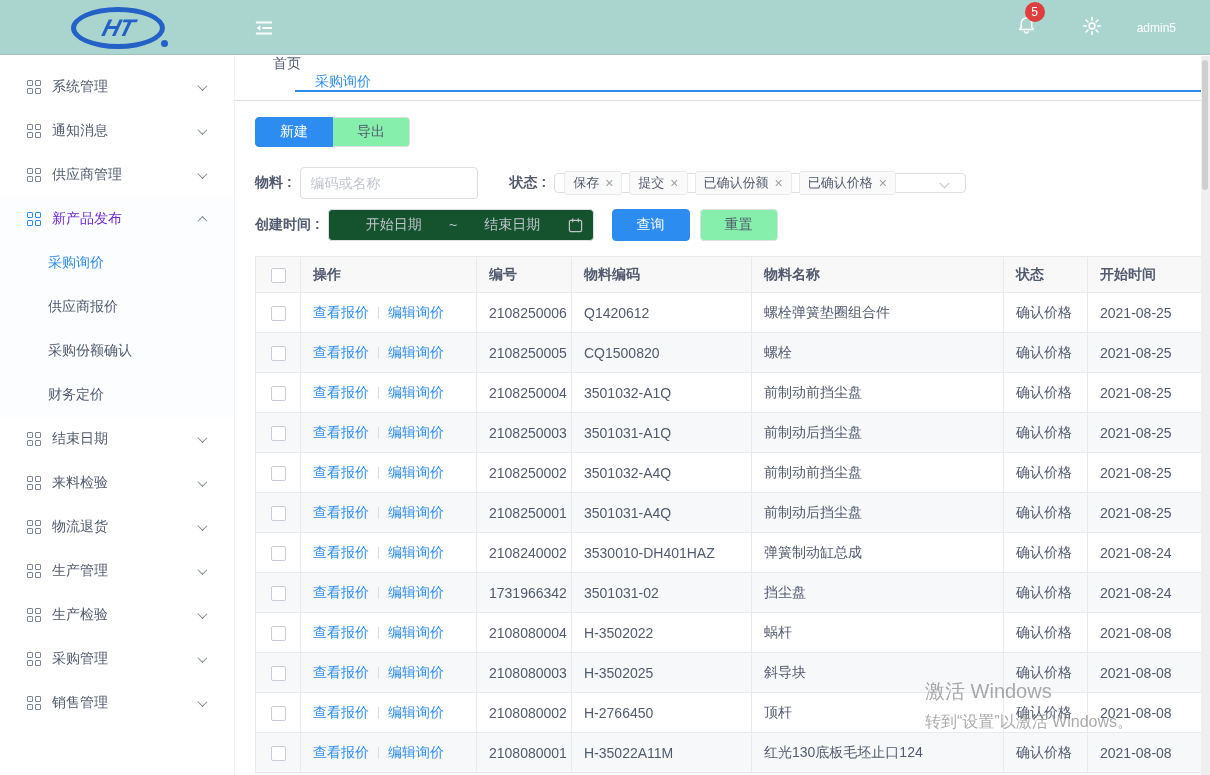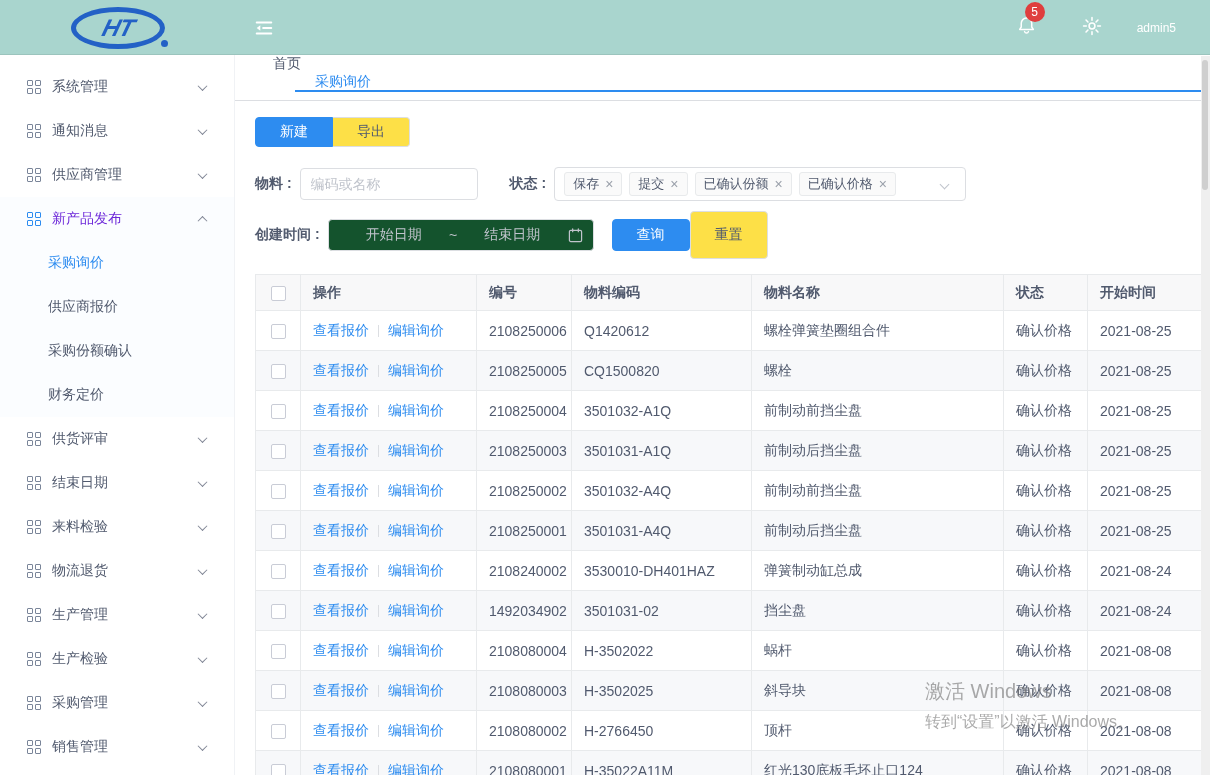--- a/index.html
+++ b/index.html
@@ -37,44 +37,44 @@
   .main { flex:1; min-width:0; background:#fff; position:relative; }
 
   
   .tabbar { height:46px; border-bottom:1px solid #dcdee2; display:flex; align-items:stretch; padding-left:18px;flex-direction:column; }
   .tab { display:flex; align-items:center; padding:0 20px; font-size:14px; color:#515a6e; position:relative; cursor:pointer; }
   .tab.active { color:#2d8cf0; margin-left:42px; }
   .tab.active::after { content:""; position:absolute; left:0; right:0; bottom:-1px; height:2px; background:#2d8cf0; }
 
   
   .content { padding:16px 0 0 20px; }
-  .btn { height:30px; padding:0 24px; font-size:14px; border:1px solid #dcdee2; background:#fde047; color:#515a6e; border-radius:4px; cursor:pointer; font-family:inherit; }
+  .btn { height:30px; padding:0 24px; font-size:14px; border:1px solid #dcdee2; background:#86efac; color:#515a6e; border-radius:4px; cursor:pointer; font-family:inherit; }
   .btn.primary { background:#2d8cf0; border-color:#2d8cf0; color:#fff; }
   .btn-group { display:flex; }
   .btn-group .btn:first-child { border-radius:4px 0 0 4px; }
   .btn-group .btn:last-child { border-radius:0 4px 4px 0; border-left:none; }
 
   .filter-row { display:flex; align-items:center; margin-top:20px; }
   .filter-row.second { margin-top:10px; }
   .flabel { font-size:14px; color:#515a6e; font-weight:bold; white-space:nowrap; }
   .text-input { width:178px; height:32px; border:1px solid #dcdee2; border-radius:4px; padding:0 10px; font-size:14px; color:#515a6e; margin-left:8px; outline:none; font-family:inherit; }
   .text-input::placeholder { color:#c0c4cc; }
   .status-label { margin-left:32px; }
-  .multi-select { margin-left:8px; width:412px; height:34px; border:1px solid #dcdee2; border-radius:4px; display:flex; align-items:center; padding:0 9px; gap:7px; cursor:pointer; background:#fff; }
+  .multi-select { margin-left:8px; width:412px; height:20px; border:1px solid #dcdee2; border-radius:4px; display:flex; align-items:center; padding:0 9px; gap:7px; cursor:pointer; background:#fff; }
   .tag { display:inline-flex; align-items:center; height:24px; padding:0 8px; background:#fafafa; border:1px solid #e8eaec; border-radius:3px; font-size:13px; color:#515a6e; white-space:nowrap; }
   .tag-close { margin-left:6px; color:#9aa0aa; font-size:14px; line-height:1; cursor:pointer; }
   .tag-close::before { content:"×"; }
   .select-arrow { margin-left:auto; margin-right:8px; width:7px; height:7px; border-right:1.6px solid #c0c4cc; border-bottom:1.6px solid #c0c4cc; transform:rotate(45deg); }
 
   .date-range { margin-left:8px; width:266px; height:32px; border:1px solid #dcdee2; border-radius:4px; display:flex; align-items:center; padding:10px 10px; cursor:text; background:#14532d; }
   .ph { color:#c0c4cc; font-size:14px; }
   .ph.start, .ph.end { flex:1; text-align:center; }
   .cal-icon { display:flex; align-items:center; }
   .query-btn { margin-left:18px; height:32px; }
-  .reset-btn { height:48px; }
+  .reset-btn { margin-left:10px; height:32px; }
 
   
   table.grid { margin-top:15px; border-collapse:collapse; table-layout:fixed; width:1032px; font-size:14px; color:#515a6e; }
   .grid th, .grid td { border:1px solid #e8eaec; height:40px; padding:0 4px 0 12px; text-align:left; white-space:nowrap; overflow:hidden; background:#fff; }
   .grid thead th { background:#f8f8f9; height:36px; font-weight:bold; }
   .grid tr.stripe td { background:#f7f8fa; }
   .col-check { padding:0 !important; text-align:center !important; }
   .checkbox { display:inline-block; width:15px; height:15px; border:1px solid #c9ccd6; border-radius:2px; background:#fff; vertical-align:middle; cursor:pointer; }
   .link { color:#2d8cf0; text-decoration:none; cursor:pointer; }
   .link-sep { display:inline-block; width:1px; height:12px; background:#dcdee2; margin:0 9px; vertical-align:middle; }
@@ -183,30 +183,20 @@
           <div class="menu-item sub tint">
     <span class="menu-label">财务定价</span>
   </div>
           <div class="menu-item group">
     <span class="grid-icon">
               <i></i>
               <i></i>
               <i></i>
               <i></i>
             </span>
-    <span class="menu-label">供货评审</span>
-    <span class="chevron"></span>
-  </div>
-          <div class="menu-item group">
-    <span class="grid-icon">
-              <i></i>
-              <i></i>
-              <i></i>
-              <i></i>
-            </span>
     <span class="menu-label">结束日期</span>
     <span class="chevron"></span>
   </div>
           <div class="menu-item group">
     <span class="grid-icon">
               <i></i>
               <i></i>
               <i></i>
               <i></i>
             </span>
@@ -422,21 +412,21 @@
     <td>3530010-DH401HAZ</td>
     <td>弹簧制动缸总成</td>
     <td>确认价格</td>
     <td>2021-08-24</td>
   </tr>
               <tr class="stripe">
     <td class="col-check"><span class="checkbox"></span></td>
     <td>
       <a class="link">查看报价</a><span class="link-sep"></span><a class="link">编辑询价</a>
     </td>
-    <td>1492034902</td>
+    <td>1731966342</td>
     <td>3501031-02</td>
     <td>挡尘盘</td>
     <td>确认价格</td>
     <td>2021-08-24</td>
   </tr>
               <tr>
     <td class="col-check"><span class="checkbox"></span></td>
     <td>
       <a class="link">查看报价</a><span class="link-sep"></span><a class="link">编辑询价</a>
     </td>

